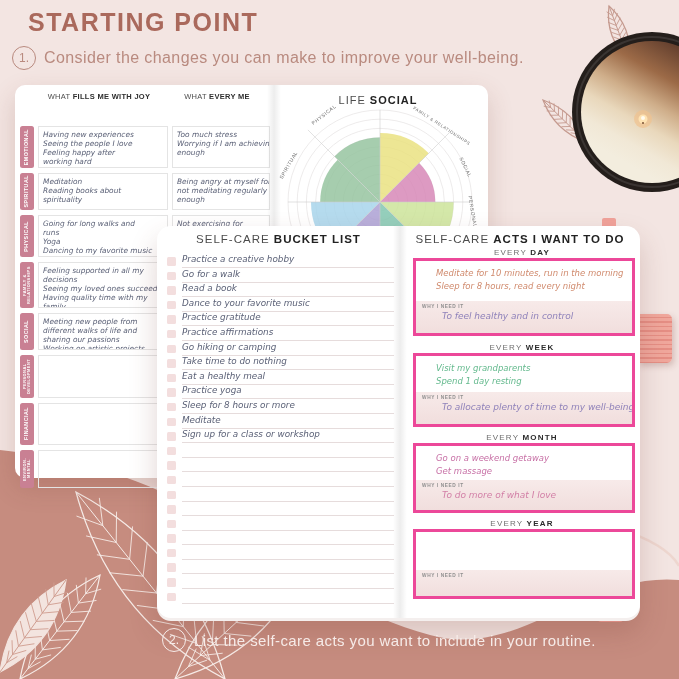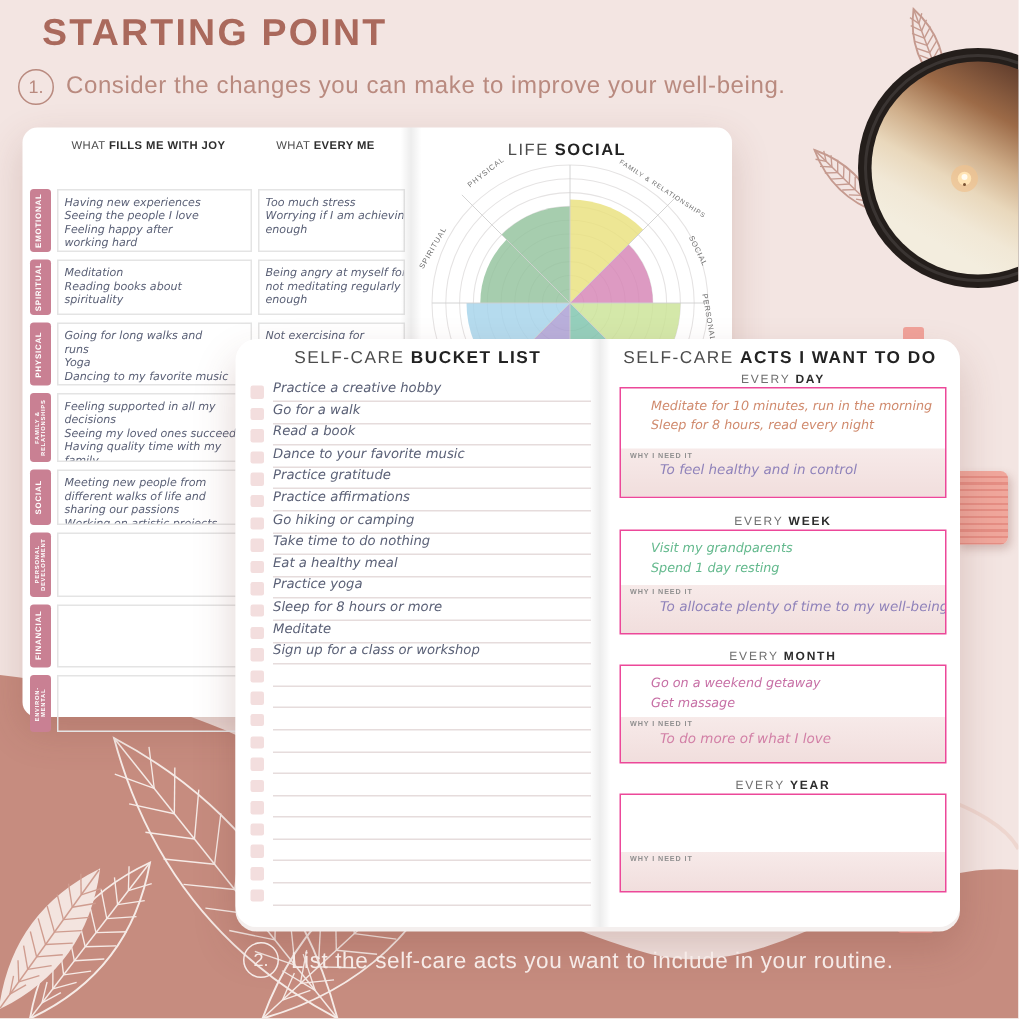--- a/index.html
+++ b/index.html
@@ -65,21 +65,21 @@
   .bcheck{position:absolute;left:0;top:3px;width:8.5px;height:8.5px;border-radius:1.5px;
           background:#f3dede;}
   .btext{position:absolute;left:15px;top:0;width:212px;height:13px;
          border-bottom:1px solid #e6dcdc;font-size:8.8px;white-space:nowrap;overflow:hidden;}
 
   
   .acts-wrap{position:absolute;left:256px;top:0;width:218px;height:392px;}
   .sec-label{position:absolute;left:0;width:218px;text-align:center;font-size:8px;
              letter-spacing:1.2px;color:#6f6f6f;white-space:nowrap;}
   .sec-label b{color:#2c2c2c;}
-  .sec-box{position:absolute;left:0;width:216px;border:1px solid #ec4899;overflow:hidden;}
+  .sec-box{position:absolute;left:0;width:216px;border:3px solid #ec4899;overflow:hidden;}
   .sec-entry{padding:6px 4px 0 20px;}
   .sec-entry .hw-line2{font-family:"DejaVu Sans",sans-serif;font-style:italic;font-size:8.5px;
                        line-height:13px;white-space:nowrap;}
   .why{position:absolute;left:0;right:0;bottom:0;background:linear-gradient(180deg,#f7eae9,#f1dedd);}
   .why-label{padding:3px 0 0 6px;font-size:4.8px;font-weight:700;letter-spacing:.6px;color:#8f8f8f;}
   .why-text{padding:2px 0 4px 26px;font-family:"DejaVu Sans",sans-serif;font-style:italic;
             font-size:9px;white-space:nowrap;}
 
   
   .pen-loop{position:absolute;left:638px;top:314px;width:34px;height:49px;z-index:2;

